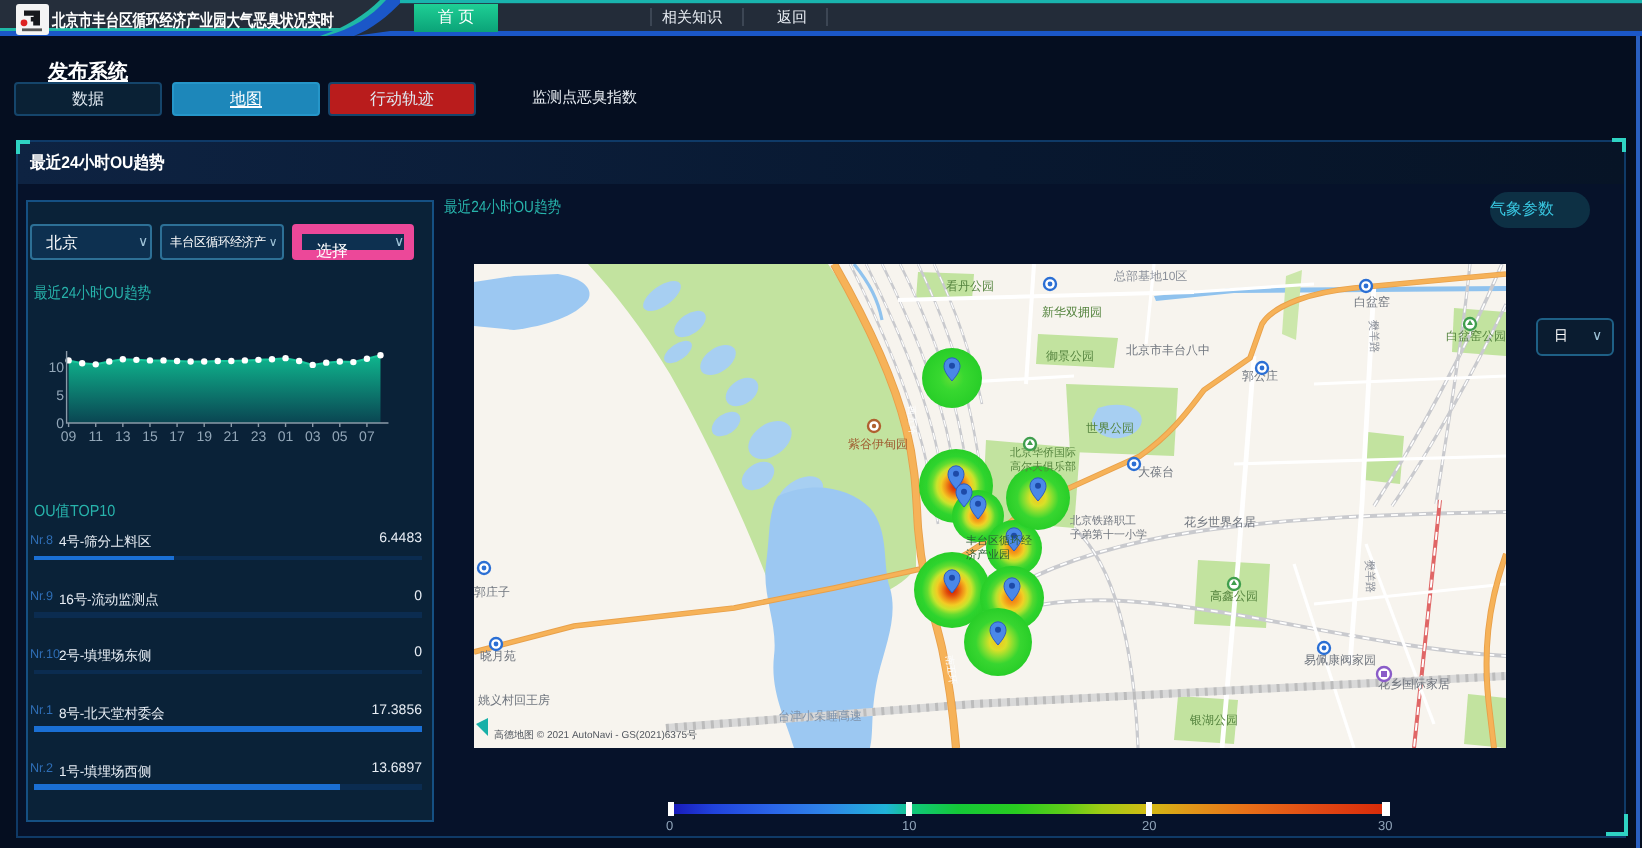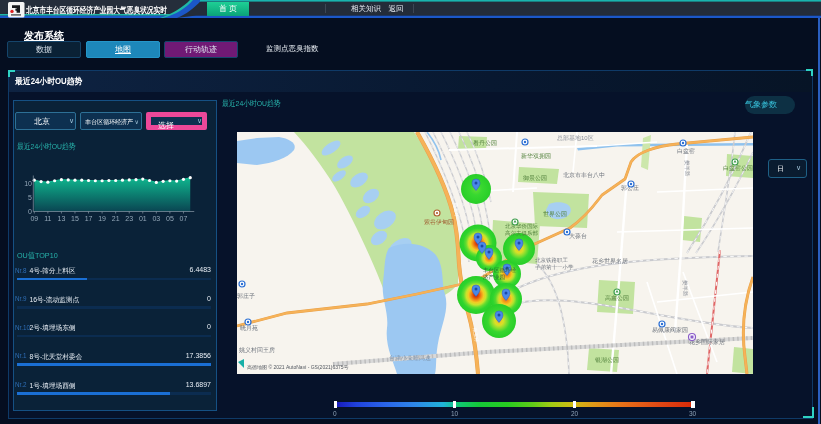--- a/index.html
+++ b/index.html
@@ -25,50 +25,50 @@
     <svg width="18" height="17" style="position:absolute;left:8px;top:1.5px;">
       <rect x="0" y="0" width="16.5" height="15.5" rx="1.5" fill="#f4f4f4"></rect>
       <path d="M4 3.2 h8 v7.5 h-3.4 v-2 h-1.2 v-2.2 h1.4 v-0.6 h-4.8 z" fill="#16181c"></path>
       <circle cx="4" cy="9.4" r="1.7" fill="#d22"></circle>
       <rect x="3" y="12.2" width="10" height="1.4" fill="#555"></rect>
     </svg>
     <div class="abs" style="left:26px;top:4.5px;font-size:8.5px;font-weight:bold;color:#fff;letter-spacing:0;white-space:nowrap;transform:scale(0.79,1);transform-origin:0 0;">北京市丰台区循环经济产业园大气恶臭状况实时</div>
 
     <div class="abs" style="left:207px;top:2px;width:42px;height:13.6px;background:linear-gradient(180deg,#1ecf95,#0ba378);color:#fff;font-size:8px;text-align:center;line-height:14px;">首 页</div>
     <div class="abs" style="left:266px;top:4px;width:56px;color:#e8edf3;font-size:7.5px;text-align:left;line-height:10px;white-space:nowrap;margin-top:40px;">监测点恶臭指数</div>
-    <div class="abs" style="left:328px;top:4px;width:36px;color:#e8edf3;font-size:7.5px;text-align:center;line-height:10px;white-space:nowrap;margin-left:20px;">相关知识</div>
+    <div class="abs" style="left:328px;top:4px;width:36px;color:#e8edf3;font-size:7.5px;text-align:center;line-height:10px;white-space:nowrap;">相关知识</div>
     <div class="abs" style="left:382px;top:4px;width:28px;color:#e8edf3;font-size:7.5px;text-align:center;line-height:10px;white-space:nowrap;">返回</div>
     <div class="abs" style="left:325px;top:4px;width:1px;height:9px;background:#3c4654;"></div>
     <div class="abs" style="left:371px;top:4px;width:1px;height:9px;background:#3c4654;"></div>
     <div class="abs" style="left:413px;top:4px;width:1px;height:9px;background:#3c4654;"></div>
   </div>
 
   <div class="abs" style="left:24px;top:29px;color:#fff;font-size:10px;font-weight:bold;text-decoration:underline;">发布系统</div>
   <div class="abs" style="left:7px;top:41px;width:74px;height:17px;background:#0a2135;border:1px solid #15456b;border-radius:2px;color:#dfe8f0;font-size:8px;text-align:center;line-height:16px;">数据</div>
   <div class="abs" style="left:86px;top:41px;width:74px;height:17px;background:#1d87ba;border:1px solid #2596c9;border-radius:2px;color:#fff;font-size:8px;text-align:center;line-height:16px;text-decoration:underline;">地图</div>
-  <div class="abs" style="left:164px;top:41px;width:74px;height:17px;background:#701a75;border:1px solid #15456b;border-radius:2px;color:#dfe8f0;font-size:8px;text-align:center;line-height:16px;">行动轨迹</div>
+  <div class="abs" style="left:164px;top:41px;width:74px;height:17px;background:#b91c1c;border:1px solid #15456b;border-radius:2px;color:#dfe8f0;font-size:8px;text-align:center;line-height:16px;">行动轨迹</div>
 
   <div class="abs" style="left:8px;top:70px;width:805px;height:349px;background:#06122a;border:1px solid #0f3a67;"></div>
   <div class="abs" style="left:9px;top:71px;width:803px;height:21px;background:linear-gradient(90deg,#0e2342,#081830 60%,#071426);"></div>
   <svg class="abs" style="left:8px;top:70px;" width="12" height="12">
     <path d="M1,7 L1,1 L7,1" stroke="#2fd3c3" stroke-width="2" fill="none"></path>
   </svg>
   <svg class="abs" style="left:802px;top:69px;" width="12" height="12">
     <path d="M4,1 L10,1 L10,7" stroke="#2fd3c3" stroke-width="2" fill="none"></path>
   </svg>
   <div class="abs" style="left:818px;top:18px;width:2px;height:406px;background:#2a5fc0;"></div>
   <div class="abs" style="left:15px;top:76px;color:#fff;font-size:8.5px;font-weight:bold;white-space:nowrap;transform:scale(0.92,1);transform-origin:0 0;">最近24小时OU趋势</div>
 
   <svg class="abs" style="left:803px;top:407px;" width="12" height="12">
     <path d="M10,0 L10,10 L0,10" stroke="#2fd3c3" stroke-width="2" fill="none"></path>
   </svg>
 
   <div class="abs" style="left:13px;top:100px;width:204px;height:311px;background:#0a2238;border:1px solid #155083;"></div>
 
-  <div class="abs" style="left:15px;top:112px;width:61px;height:18px;background:#0d3050;border:1px solid #2d7096;border-radius:2px;color:#fff;font-size:8px;line-height:17px;padding-left:18px;">北京</div>
+  <div class="abs" style="left:15px;top:112px;width:61px;height:18px;background:#0d3050;border:1px solid #2d7096;border-radius:2px;color:#fff;font-size:8px;line-height:17px;padding-left:7px;">北京</div>
   <div class="abs" style="left:69px;top:117px;color:#9fc3d8;font-size:7px;">∨</div>
   <div class="abs" style="left:80px;top:112px;width:62px;height:18px;background:#0d3050;border:1px solid #2d7096;border-radius:2px;color:#fff;font-size:6.2px;letter-spacing:-0.2px;line-height:17px;padding-left:4px;white-space:nowrap;overflow:hidden;">丰台区循环经济产 <span style="font-size:6px;color:#9fc3d8;letter-spacing:0;">∨</span></div>
   <div class="abs" style="left:146px;top:112px;width:61px;height:18px;background:#0d3050;border:5px solid #ec4899;border-radius:2px;color:#fff;font-size:8px;line-height:17px;padding-left:7px;">选择</div>
   <div class="abs" style="left:197px;top:117px;color:#9fc3d8;font-size:7px;">∨</div>
 
   <div class="abs" style="left:17px;top:141px;color:#27b3ab;font-size:8px;white-space:nowrap;transform:scale(0.85,1);transform-origin:0 0;">最近24小时OU趋势</div>
   <svg class="abs" style="left:13px;top:160px;" width="203" height="65" id="chart">
       <defs>
         <linearGradient id="ag" x1="0" y1="0" x2="0" y2="1">
           <stop offset="0" stop-color="#0fb68e"></stop>

